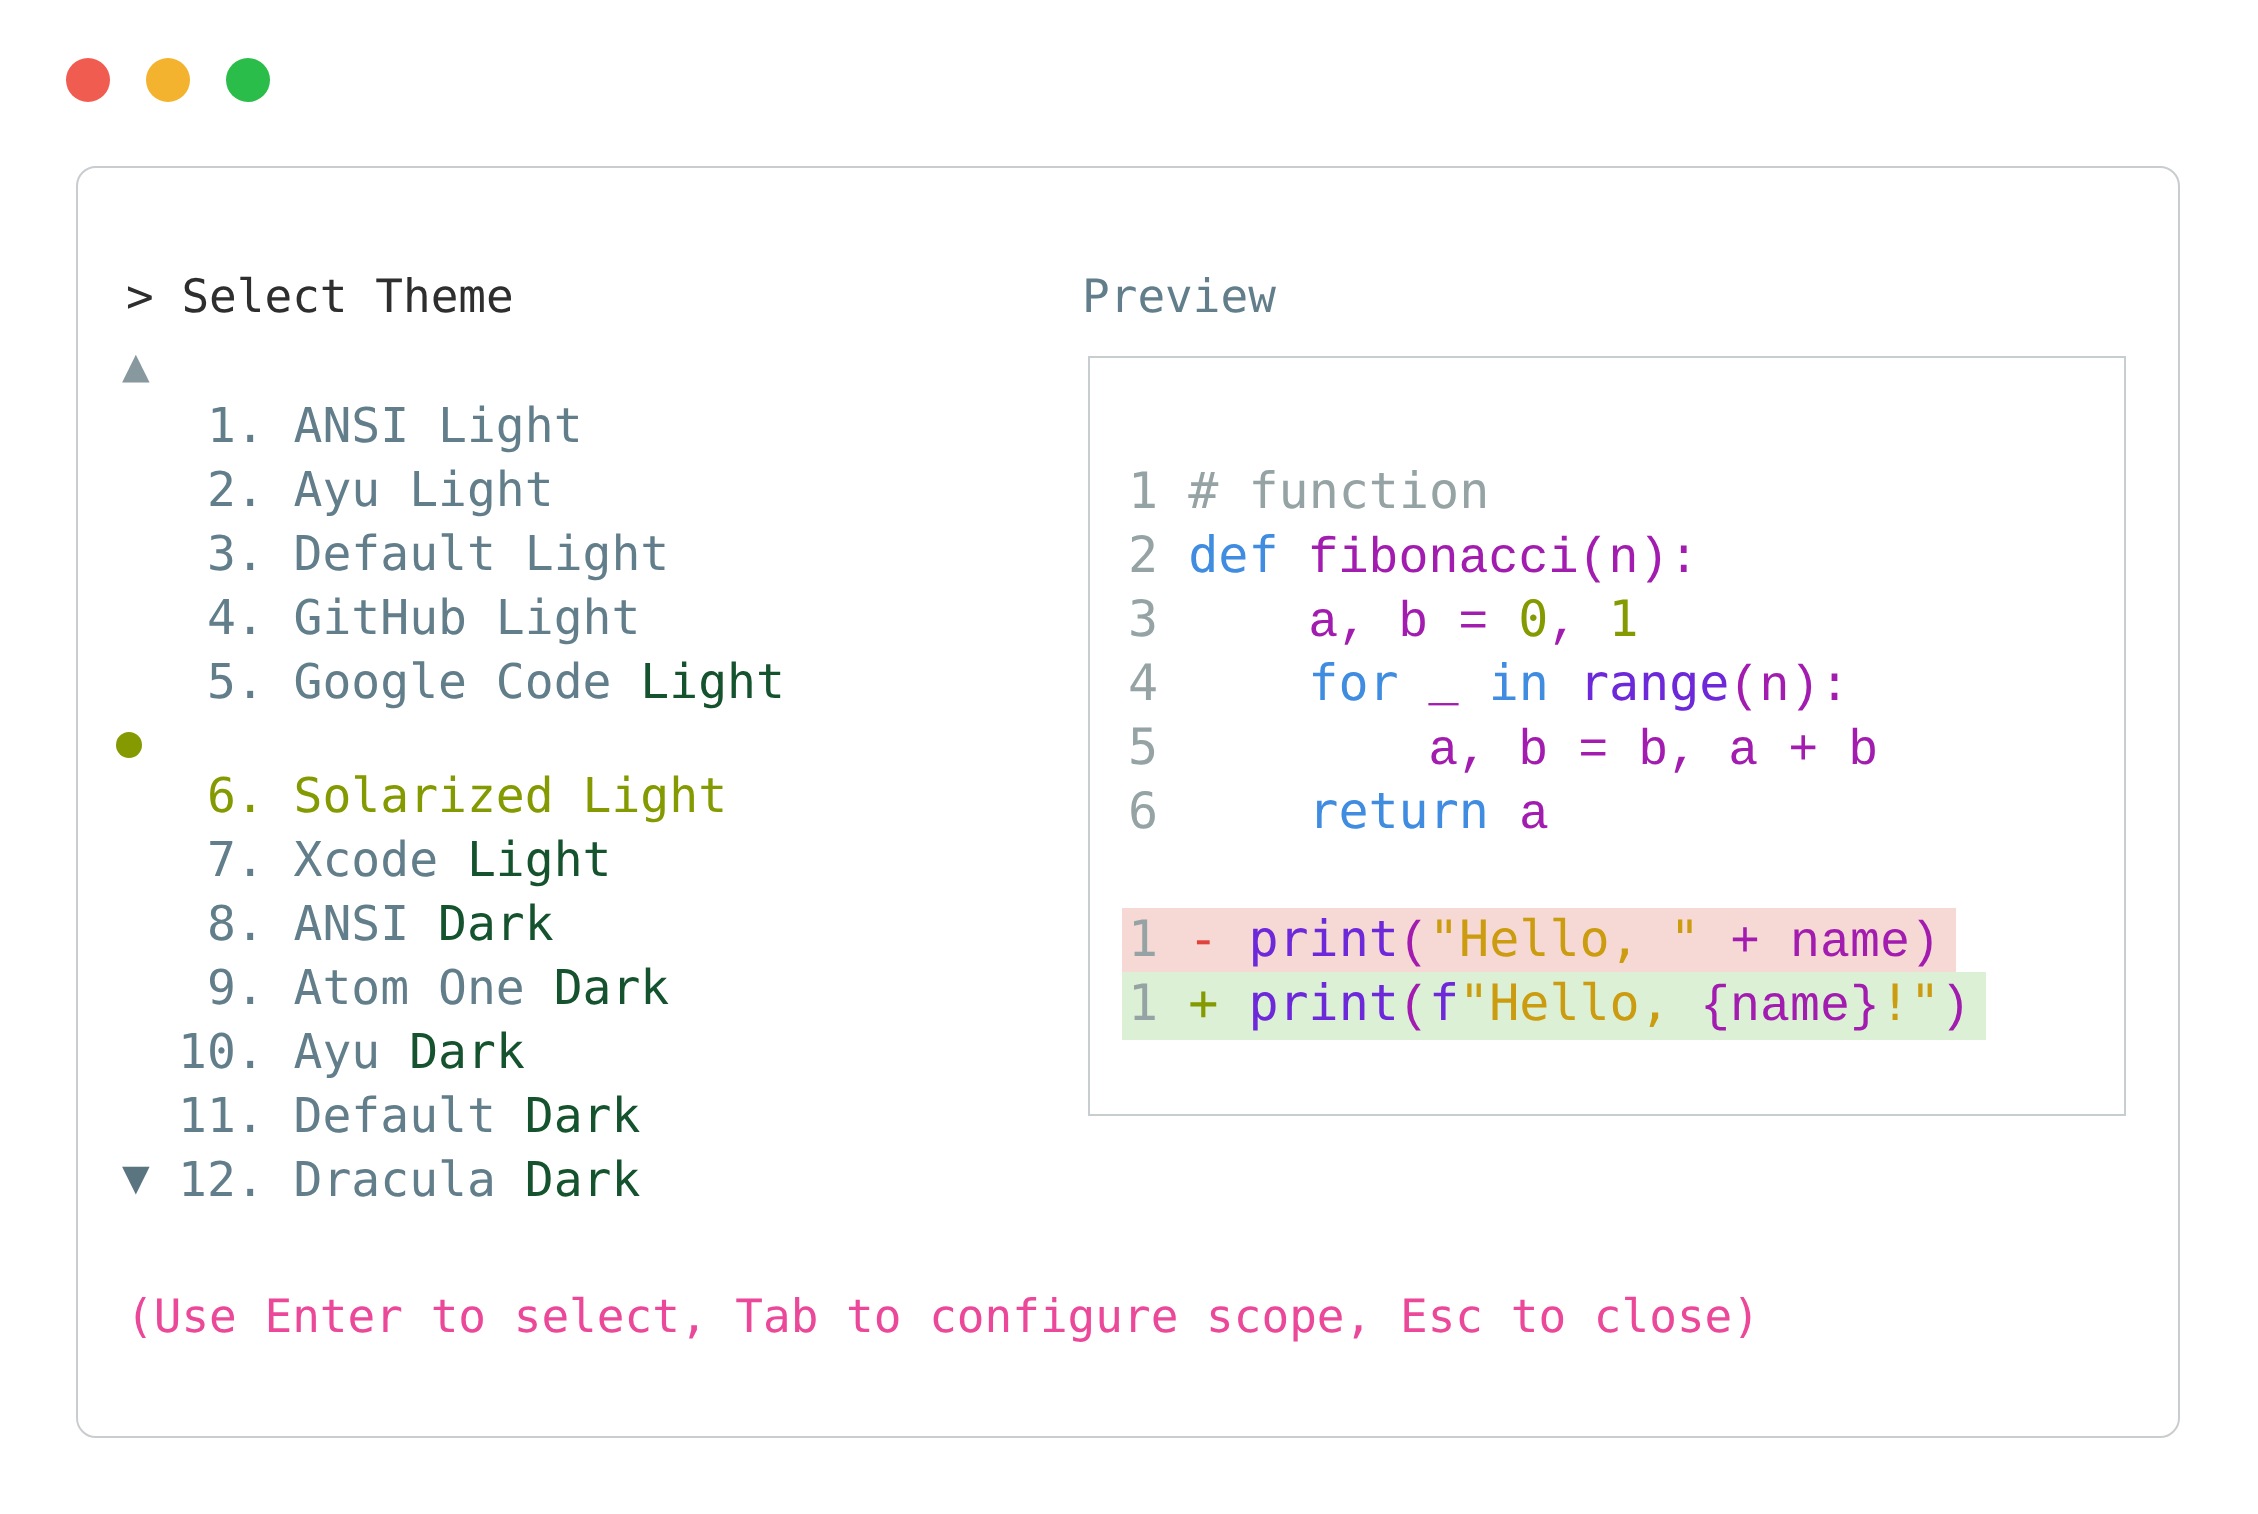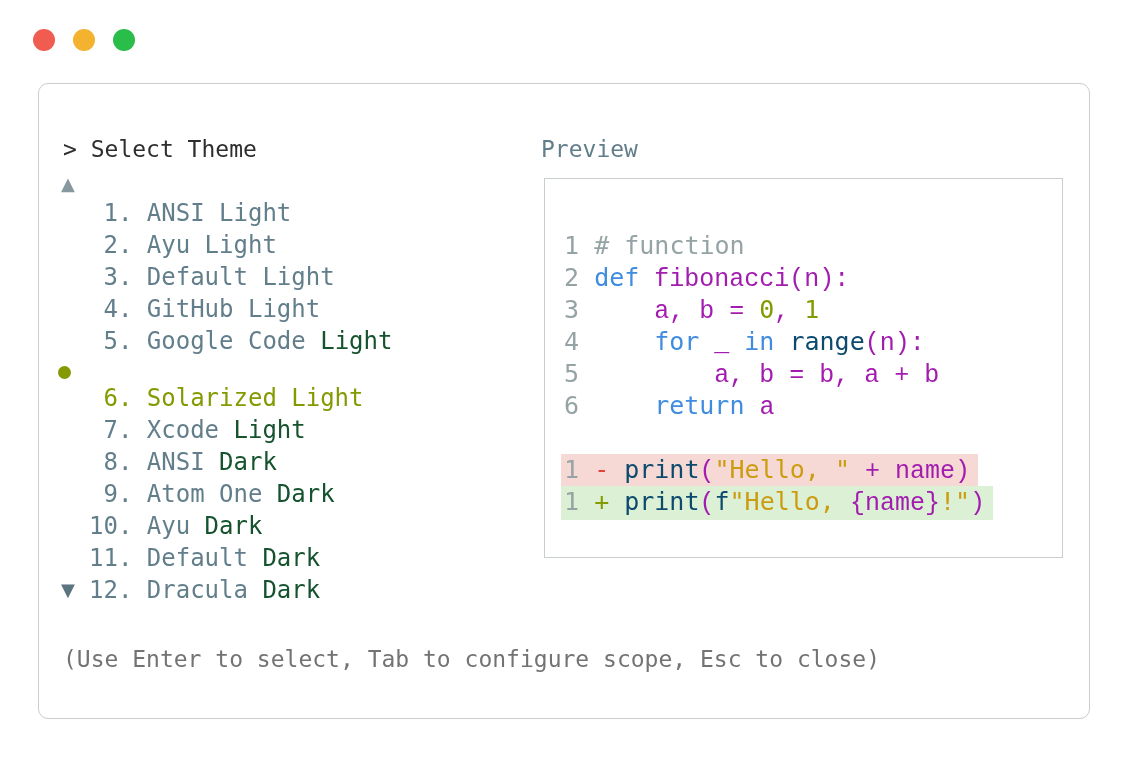--- a/index.html
+++ b/index.html
@@ -111,41 +111,41 @@
     top: 51px;
     font-size: 25px;
     line-height: 32px;
     white-space: pre;
     color: #657b83;
   }
   .code-line { height: 32px; }
   .tok-ln   { color: #95a3a4; }
   .tok-com  { color: #95a3a4; }
   .tok-kw   { color: #3f8ce0; }
-  .tok-fn   { color: #0c4a6e; }
+  .tok-fn   { color: #6d28d9; }
   .tok-str  { color: #cc9c10; }
   .tok-num  { color: #849a00; }
   .tok-plain{ color: #a21caf; font-family: Liberation Mono, monospace; }
   .tok-minus{ color: #e2423c; }
   .tok-plus { color: #849a00; }
   .diff-span {
     display: inline-block;
     padding: 0 8px 0 3px;
     margin-left: -3px;
   }
   .diff-removed { background: #f6d9d4; }
   .diff-added   { background: #dcf0d6; }
   
   .hint {
     position: absolute;
     left: 24px;
     top: 559px;
     font-size: 23px;
     line-height: 32px;
-    color: #737373;
+    color: #ec4899;
     white-space: pre;
   }
 </style>
 </head>
 <body>
 
 <div class="stage">
 
   <div class="lights">
       <div class="light" style="background: rgb(241, 92, 81);"></div>

